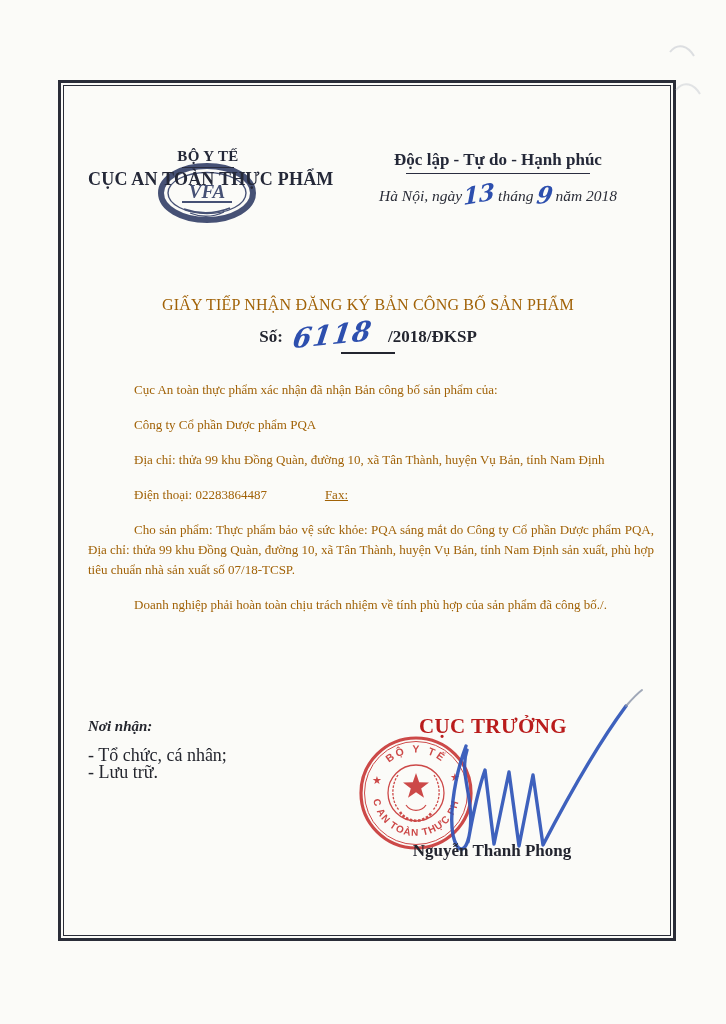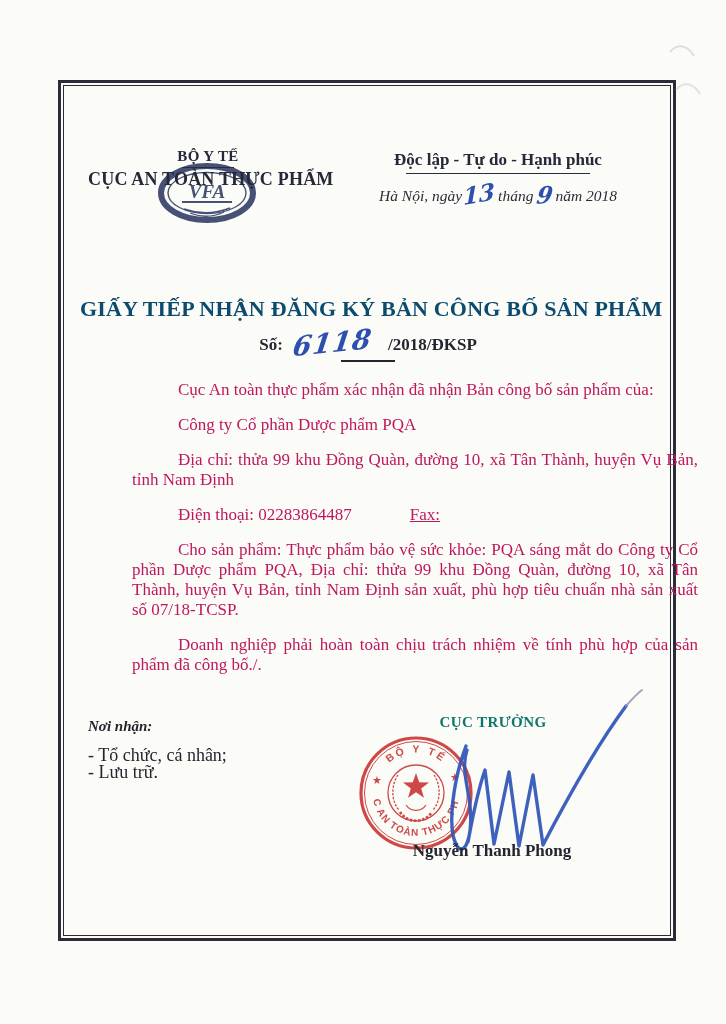--- a/index.html
+++ b/index.html
@@ -29,39 +29,39 @@
   .motto  { font-size:17px; font-weight:bold; margin-top:2px; color:#242838; }
   .motto-rule { width:184px; border-top:1.5px solid #2a2d40; margin:3px auto 5px; }
   .dateline { font-size:15.5px; font-style:italic; white-space:nowrap; color:#2a2d38; }
   .hand { font-family:"DejaVu Serif", serif; font-style:italic; font-weight:bold;
           color:#2d4fae; display:inline-block; }
   .hand-day   { font-size:23px; transform:rotate(-10deg) skewX(-10deg); margin:0 3px 0 1px; position:relative; top:1px; }
   .hand-month { font-size:23px; transform:rotate(-4deg) skewX(-12deg); margin:0 2px 0 4px; position:relative; top:2px; }
 
   
   .title-block { position:absolute; left:80px; top:296px; width:576px; text-align:center; }
-  .title { font-size:22px; font-weight:bold; white-space:nowrap; color:#0c4a6e; letter-spacing:.2px; }
+  .title { font-size:16px; font-weight:normal; white-space:nowrap; color:#a16207; letter-spacing:.2px; }
   .so-line { margin-top:3px; font-size:17px; font-weight:bold; color:#23252f; }
   .hand-number { font-size:27px; letter-spacing:1px; transform:rotate(-6deg) skewX(-14deg);
                  margin:0 16px 0 10px; position:relative; top:2px; }
   .so-rule { width:54px; border-top:2px solid #23252f; margin:4px auto 0; }
 
   
   .body-block { position:absolute; left:88px; top:380px; width:566px;
-                font-size:17px; line-height:20px; color:#be185d;margin-left:44px; }
+                font-size:13px; line-height:20px; color:#a16207; }
   .body-block p { margin:0 0 15px; text-indent:46px; text-align:justify; }
   .body-block p.noj { text-align:left; }
   .fax-label { margin-left:58px;text-decoration:underline; }
 
   
   .recipients { position:absolute; left:88px; top:718px; width:220px; color:#24262e; }
   .recipients-label { font-size:15px; font-weight:bold; font-style:italic; margin-bottom:12px; }
   .recipient-item { font-size:18px; line-height:17px; }
   .signer-title { position:absolute; left:398px; top:714px; width:190px; text-align:center;
-                  font-size:15px; font-weight:bold; letter-spacing:.4px; color:#0f766e; z-index:3; }
+                  font-size:21px; font-weight:bold; letter-spacing:.4px; color:#b91c1c; z-index:3; }
   .signer-name { position:absolute; left:378px; top:841px; width:228px; text-align:center;
                  font-size:17px; font-weight:bold; color:#23252f; z-index:4; }
   .stamp-svg { position:absolute; left:350px; top:735px; z-index:2; opacity:.92; }
   .sig-svg { position:absolute; left:430px; top:688px; z-index:3; }
   .marks-svg { position:absolute; left:658px; top:28px; }
 </style>
 </head>
 <body>
 
 <div class="page">

